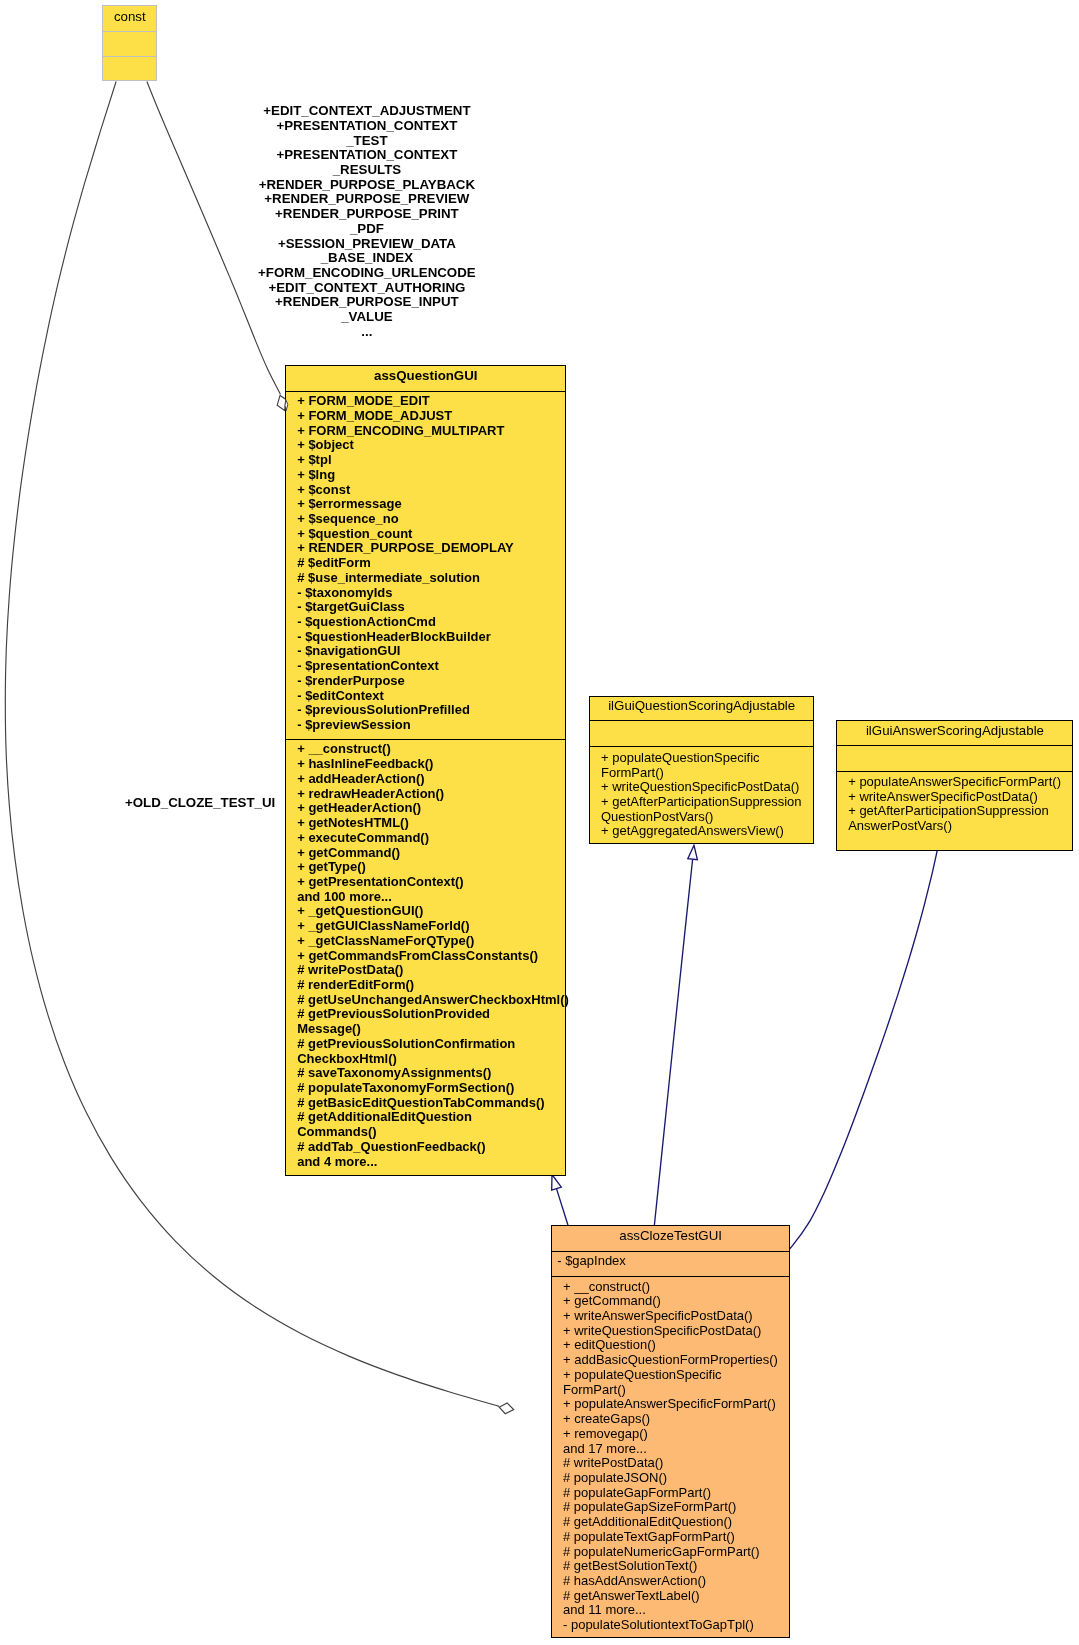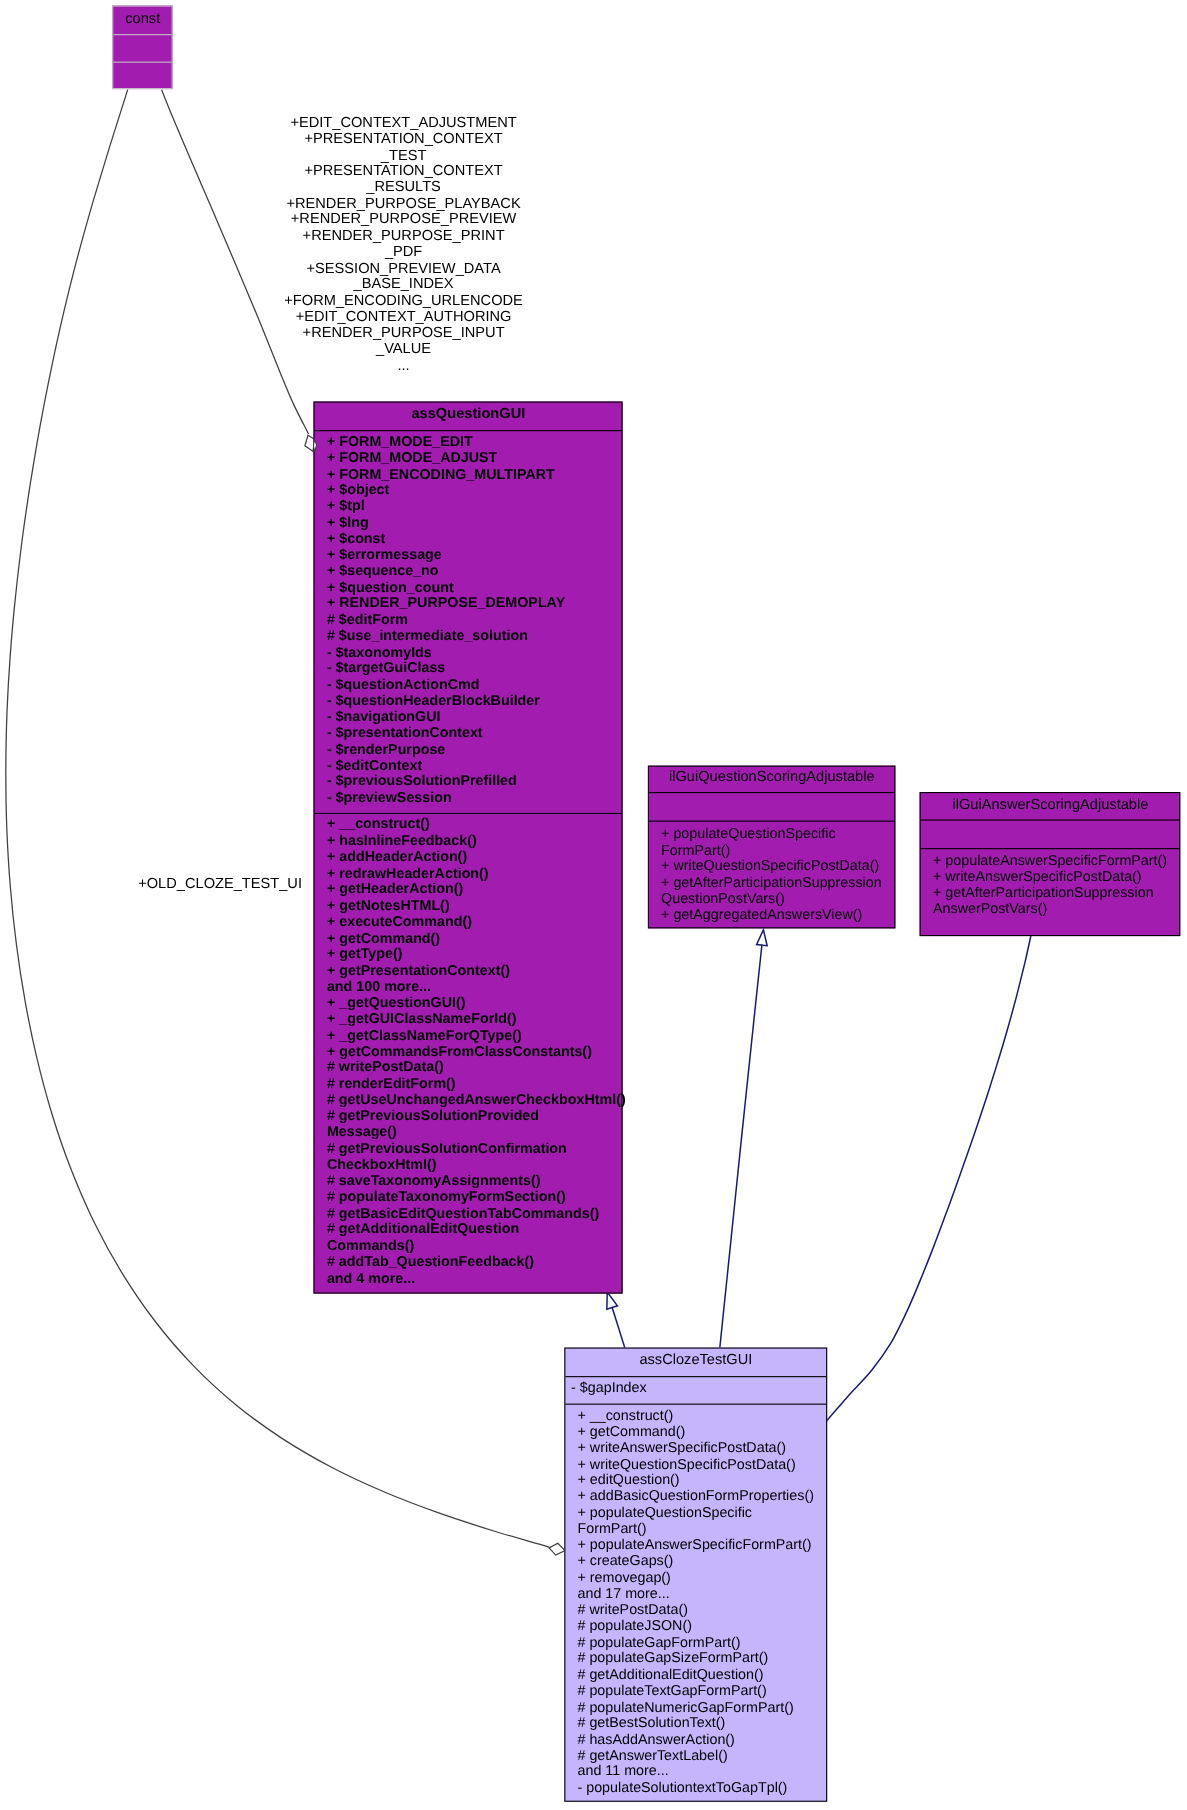--- a/index.html
+++ b/index.html
@@ -2,31 +2,31 @@
 <html><head>
 <meta charset="utf-8">
 <title>assClozeTestGUI Collaboration diagram</title>
 <style>
   html,body{margin:0;padding:0;background:#ffffff;}
   body{width:1079px;height:1645px;position:relative;overflow:hidden;
        font-family:"Liberation Sans",sans-serif;
        -webkit-font-smoothing:antialiased;}
   #canvas{position:absolute;left:0;top:0;width:1079px;height:1645px;}
   svg#edges{position:absolute;left:0;top:0;width:1079px;height:1645px;}
-  .node-box{position:absolute;box-sizing:border-box;border:1px solid #000;background:#a21caf;}
-  .node-box.grey{background:#c4b5fd;}
+  .node-box{position:absolute;box-sizing:border-box;border:1px solid #000;background:#fde047;}
+  .node-box.grey{background:#fdba74;margin-left:38px;}
   .node-box.light{border-color:#c0c0c0;}
   .sep{position:absolute;height:0;border-top:1px solid #000;}
   .sep.light{border-top-color:#c0c0c0;}
   .ttl{position:absolute;text-align:center;font-size:13.3px;color:#000;
        line-height:14.72px;white-space:nowrap;}
   .rows{position:absolute;font-size:13px;color:#000;line-height:14.72px;}
   .rows div{white-space:pre;}
   .elabel{position:absolute;text-align:center;font-size:13.3px;color:#000;
-          line-height:14.72px;}
+          line-height:14.72px;font-weight:bold;}
   .elabel div{white-space:pre;}
 </style>
 </head>
 <body>
 
 <div id="canvas">
 
   <svg id="edges" width="1079" height="1645" viewBox="0 0 1079 1645">
 
     <path d="M146.9,81.5 C150.4,90.3 153.9,99.1 157.5,107.8 C161.1,116.5 164.9,125.2 168.6,133.9 C172.3,142.6 176.1,151.3 179.8,160.0 C183.5,168.7 187.3,177.4 191.0,186.0 C194.7,194.7 198.4,203.4 202.1,212.1 C205.9,220.8 209.6,229.5 213.3,238.2 C217.0,246.9 220.7,255.6 224.3,264.3 C228.0,273.0 231.7,281.8 235.3,290.5 C238.9,299.3 242.4,308.0 245.9,316.8 C249.5,325.6 252.9,334.4 256.5,343.1 C260.1,351.9 263.7,360.6 267.7,369.2 C271.7,377.7 276.2,386.1 280.5,394.5" fill="none" stroke="#404040" stroke-width="1.15"></path>

